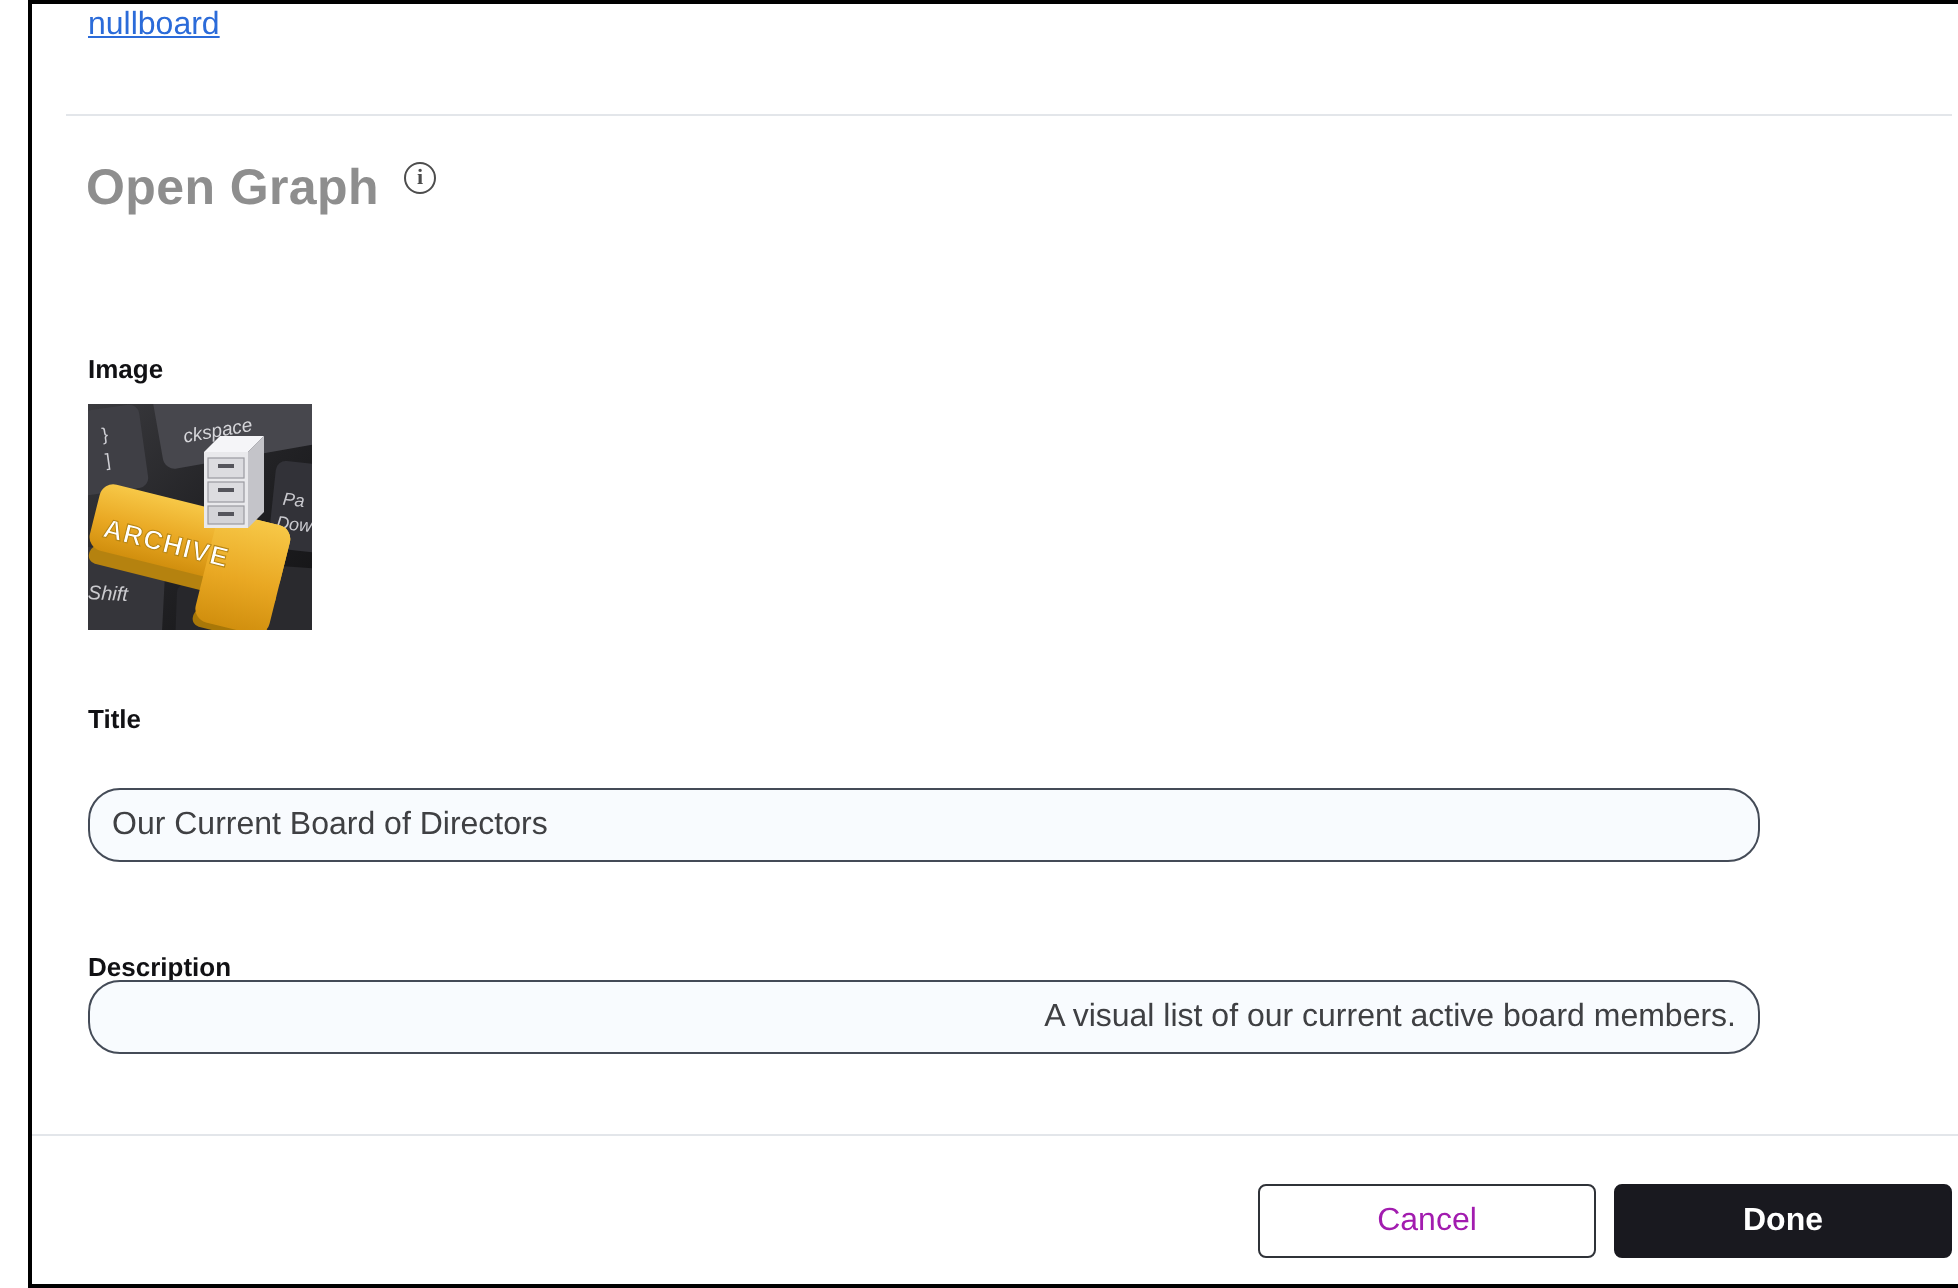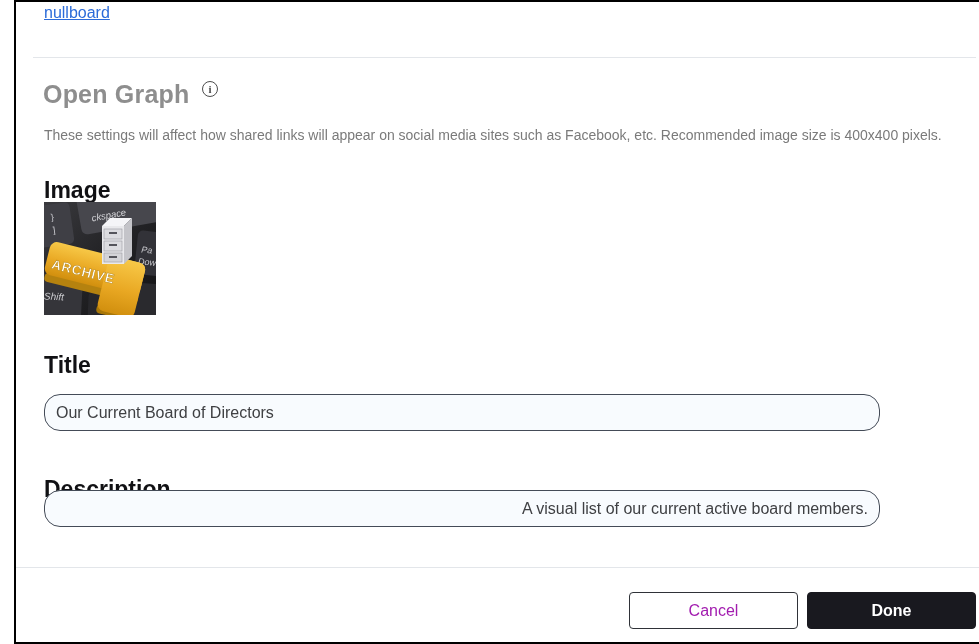--- a/index.html
+++ b/index.html
@@ -37,21 +37,21 @@
     display: flex; align-items: center; justify-content: center;
     cursor: pointer; line-height: 1;
   }
   .og-description {
     position: absolute; left: 28px; top: 123px; width: 900px;
     font-size: 14px; line-height: 20px;
     color: var(--body-gray, #7a7a7a);
   }
   .field-label {
     position: absolute; left: 28px;
-    font-size: 23px; font-weight: 700;
+    font-size: 13px; font-weight: 700;
     color: var(--label-dark, #111114);
   }
   .label-image { top: 175px; }
   .label-title { top: 350px; }
   .label-description { top: 474px; }
   .photo-wrap {
     position: absolute; left: 28px; top: 200px;
     width: 112px; height: 113px; cursor: pointer;
     line-height: 0;
   }
@@ -96,21 +96,20 @@
 <div class="page">
 
   <a class="back-link" href="#">nullboard</a>
 
   <div class="top-divider"></div>
 
   <h1 class="og-heading">Open Graph</h1>
 
   <span class="info-icon">i</span>
 
-  <p class="og-description">These settings will affect how shared links will appear on social media sites such as Facebook, etc. Recommended image size is 400x400 pixels.</p>
 
   <div class="field-label label-image">Image</div>
 
   <div class="photo-wrap">
     <svg width="112" height="113" viewBox="0 0 112 113">
       <defs>
         <linearGradient id="gold" x1="0" y1="0" x2="0" y2="1">
           <stop offset="0" stop-color="#f7c847"></stop>
           <stop offset="0.55" stop-color="#e9a823"></stop>
           <stop offset="1" stop-color="#d18f0e"></stop>

